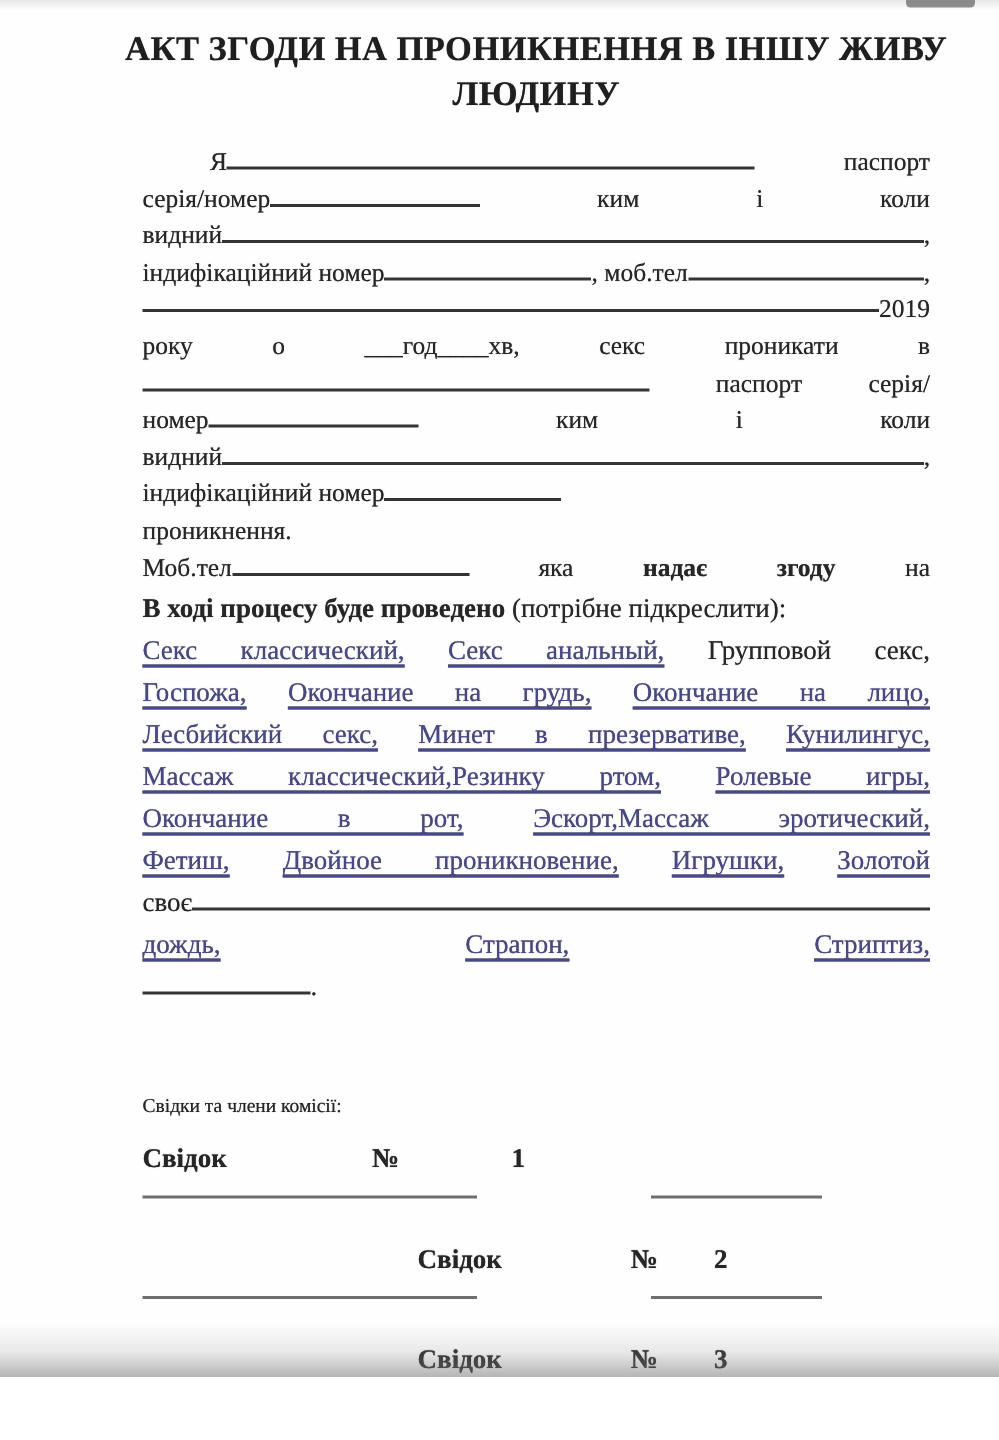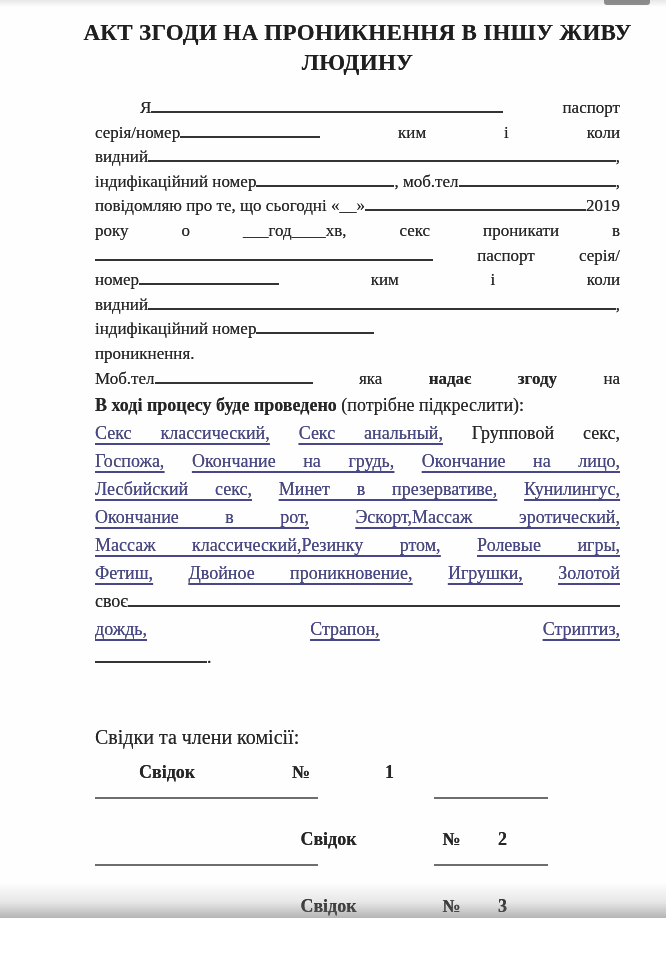--- a/index.html
+++ b/index.html
@@ -53,23 +53,23 @@
   }
   .bar{
     display:inline-block;height:2px;background:var(--bar,#343434);
     vertical-align:baseline;
   }
   .grp{display:inline-flex;align-items:baseline;}
   .grp.fill{flex:1 1 60px;}
   .grp .bar{flex:none;}
   .grp .bar.f{flex:1 1 60px;}
   .witnesses{margin-top:54px;}
-  .w-heading{font-size:20px;line-height:24.6px;text-shadow:0 0 .5px rgba(40,40,40,.75);}
+  .w-heading{font-size:13px;line-height:24.6px;text-shadow:0 0 .5px rgba(40,40,40,.75);}
   .w-label{margin-top:10px;font-size:18px;line-height:24px;font-weight:bold;text-shadow:0 0 .6px rgba(30,30,30,.85);}
-  .w-label .wc0{display:inline-block;width:153px;margin-left:44px;}
+  .w-label .wc0{display:inline-block;width:153px;}
   .w-label .wc1{display:inline-block;width:93px;}
   .w-bars{margin-top:13px;height:2px;display:flex;}
   .w-bars + .w-label{margin-top:28px;text-align:center;}
   .sigbar{height:2px;background:var(--sig,#6e6e6e);display:inline-block;}
 </style>
 </head>
 <body>
 
 <div class="page" style="--ink: #262626; --blue: #47478a; --bar: #343434; --sig: #6e6e6e; --paper: #fefefe;">
   <div class="corner-mark"></div>
@@ -101,21 +101,20 @@
           <span class="bar" style="width: 138px;"></span>
         </span>
         <span class="grp fill">
           <span>, моб.тел</span>
           <span class="bar f" style="flex: 1 1 60px;"></span>
         </span>
         <span>,</span>
       </div>
       <div class="line flex">
         <span class="grp fill">
-          <span>повідомляю про те, що сьогодні «__»</span>
           <span class="bar f" style="flex: 1 1 60px;"></span>
         </span>
         <span>2019</span>
       </div>
       <div class="line just"><span>року</span> <span>о</span> <span>___год____хв,</span> <span>секс</span> <span>проникати</span> <span>в</span></div>
       <div class="line just"><span class="bar" style="width: 338px;"></span> <span>паспорт</span> <span>серія/</span></div>
       <div class="line just"><span class="grp">
           <span>номер</span>
           <span class="bar" style="width: 140px;"></span>
         </span> <span>ким</span> <span>і</span> <span>коли</span></div>
@@ -132,22 +131,22 @@
         </span></div>
       <div class="line plain"><span>проникнення.</span></div>
       <div class="line just"><span class="grp">
           <span>Моб.тел</span>
           <span class="bar" style="width: 158px;"></span>
         </span> <span>яка</span> <span class="b">надає</span> <span class="b">згоду</span> <span>на</span></div>
       <div class="line plain opt" style="margin-top: 0;"><span class="b">В ході процесу буде проведено </span><span>(потрібне підкреслити):</span></div>
       <div class="line just opt"><span class="u">Секс классический,</span> <span class="u">Секс анальный,</span> <span>Групповой секс,</span></div>
       <div class="line just opt"><span class="u">Госпожа,</span> <span class="u">Окончание на грудь,</span> <span class="u">Окончание на лицо,</span></div>
       <div class="line just opt"><span class="u">Лесбийский секс,</span> <span class="u">Минет в презервативе,</span> <span class="u">Кунилингус,</span></div>
+      <div class="line just opt"><span class="u">Массаж классический,Резинку ртом,</span> <span class="u">Ролевые игры,</span></div>
       <div class="line just opt"><span class="u">Окончание в рот,</span> <span class="u">Эскорт,Массаж эротический,</span></div>
-      <div class="line just opt"><span class="u">Массаж классический,Резинку ртом,</span> <span class="u">Ролевые игры,</span></div>
       <div class="line just opt"><span class="u">Фетиш,</span> <span class="u">Двойное проникновение,</span> <span class="u">Игрушки,</span> <span class="u">Золотой</span></div>
       <div class="line flex opt">
         <span class="grp fill">
           <span>своє</span>
           <span class="bar f" style="flex: 1 1 60px;"></span>
         </span>
       </div>
       <div class="line just opt"><span class="u">дождь,</span> <span class="u">Страпон,</span> <span class="u">Стриптиз,</span></div>
       <div class="line flexl opt">
         <span class="bar" style="width: 112px;"></span>

